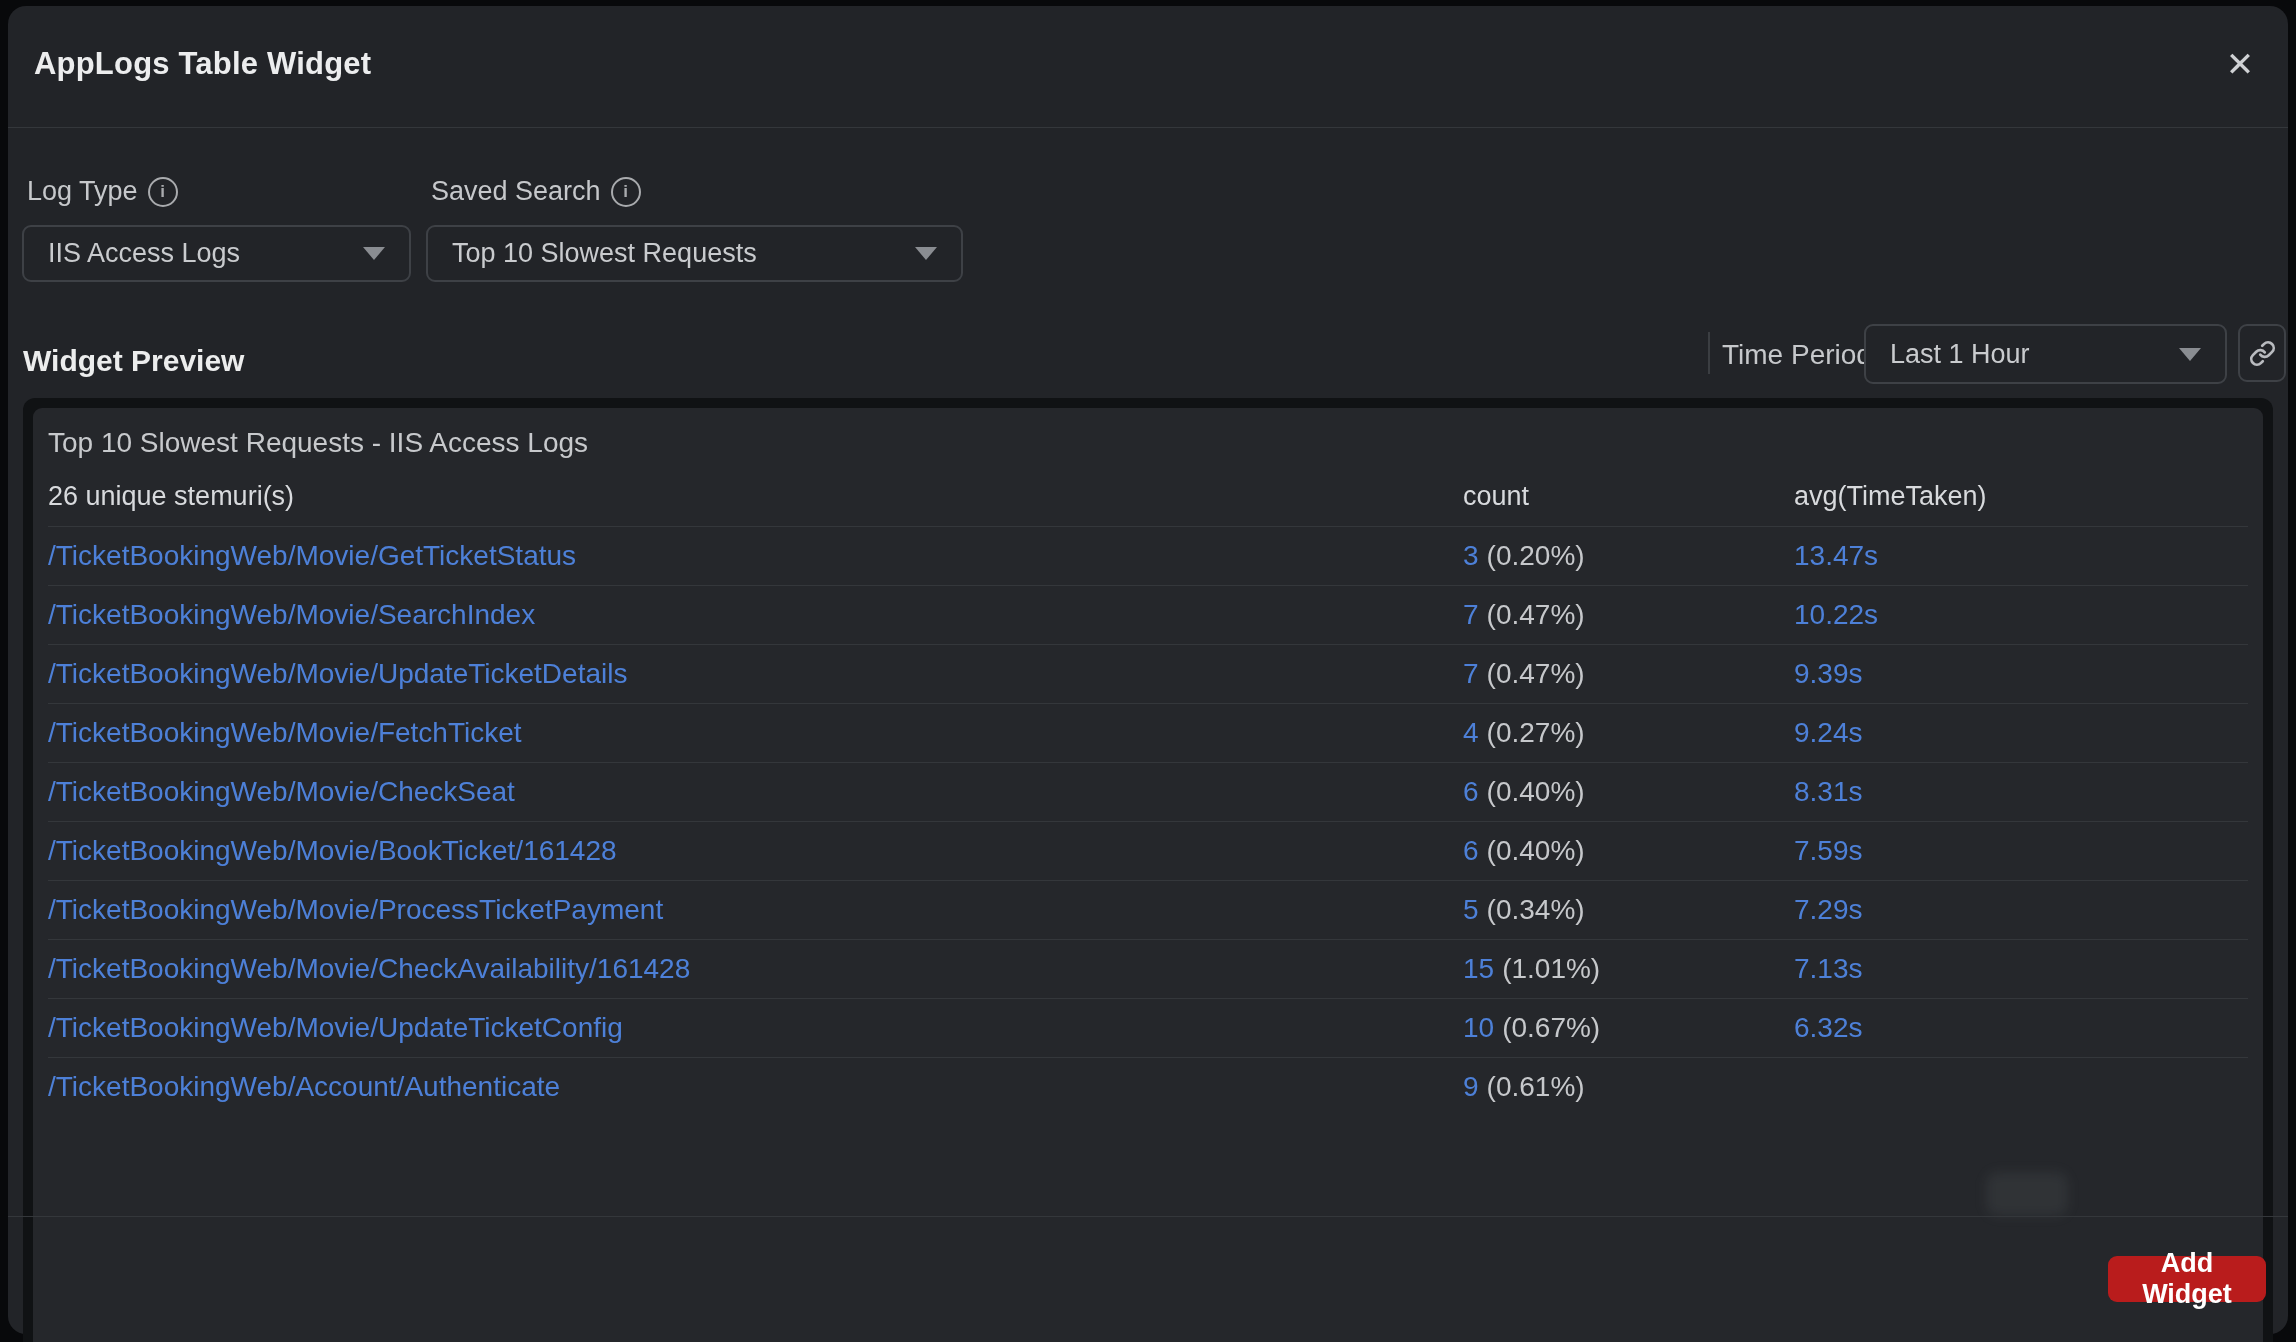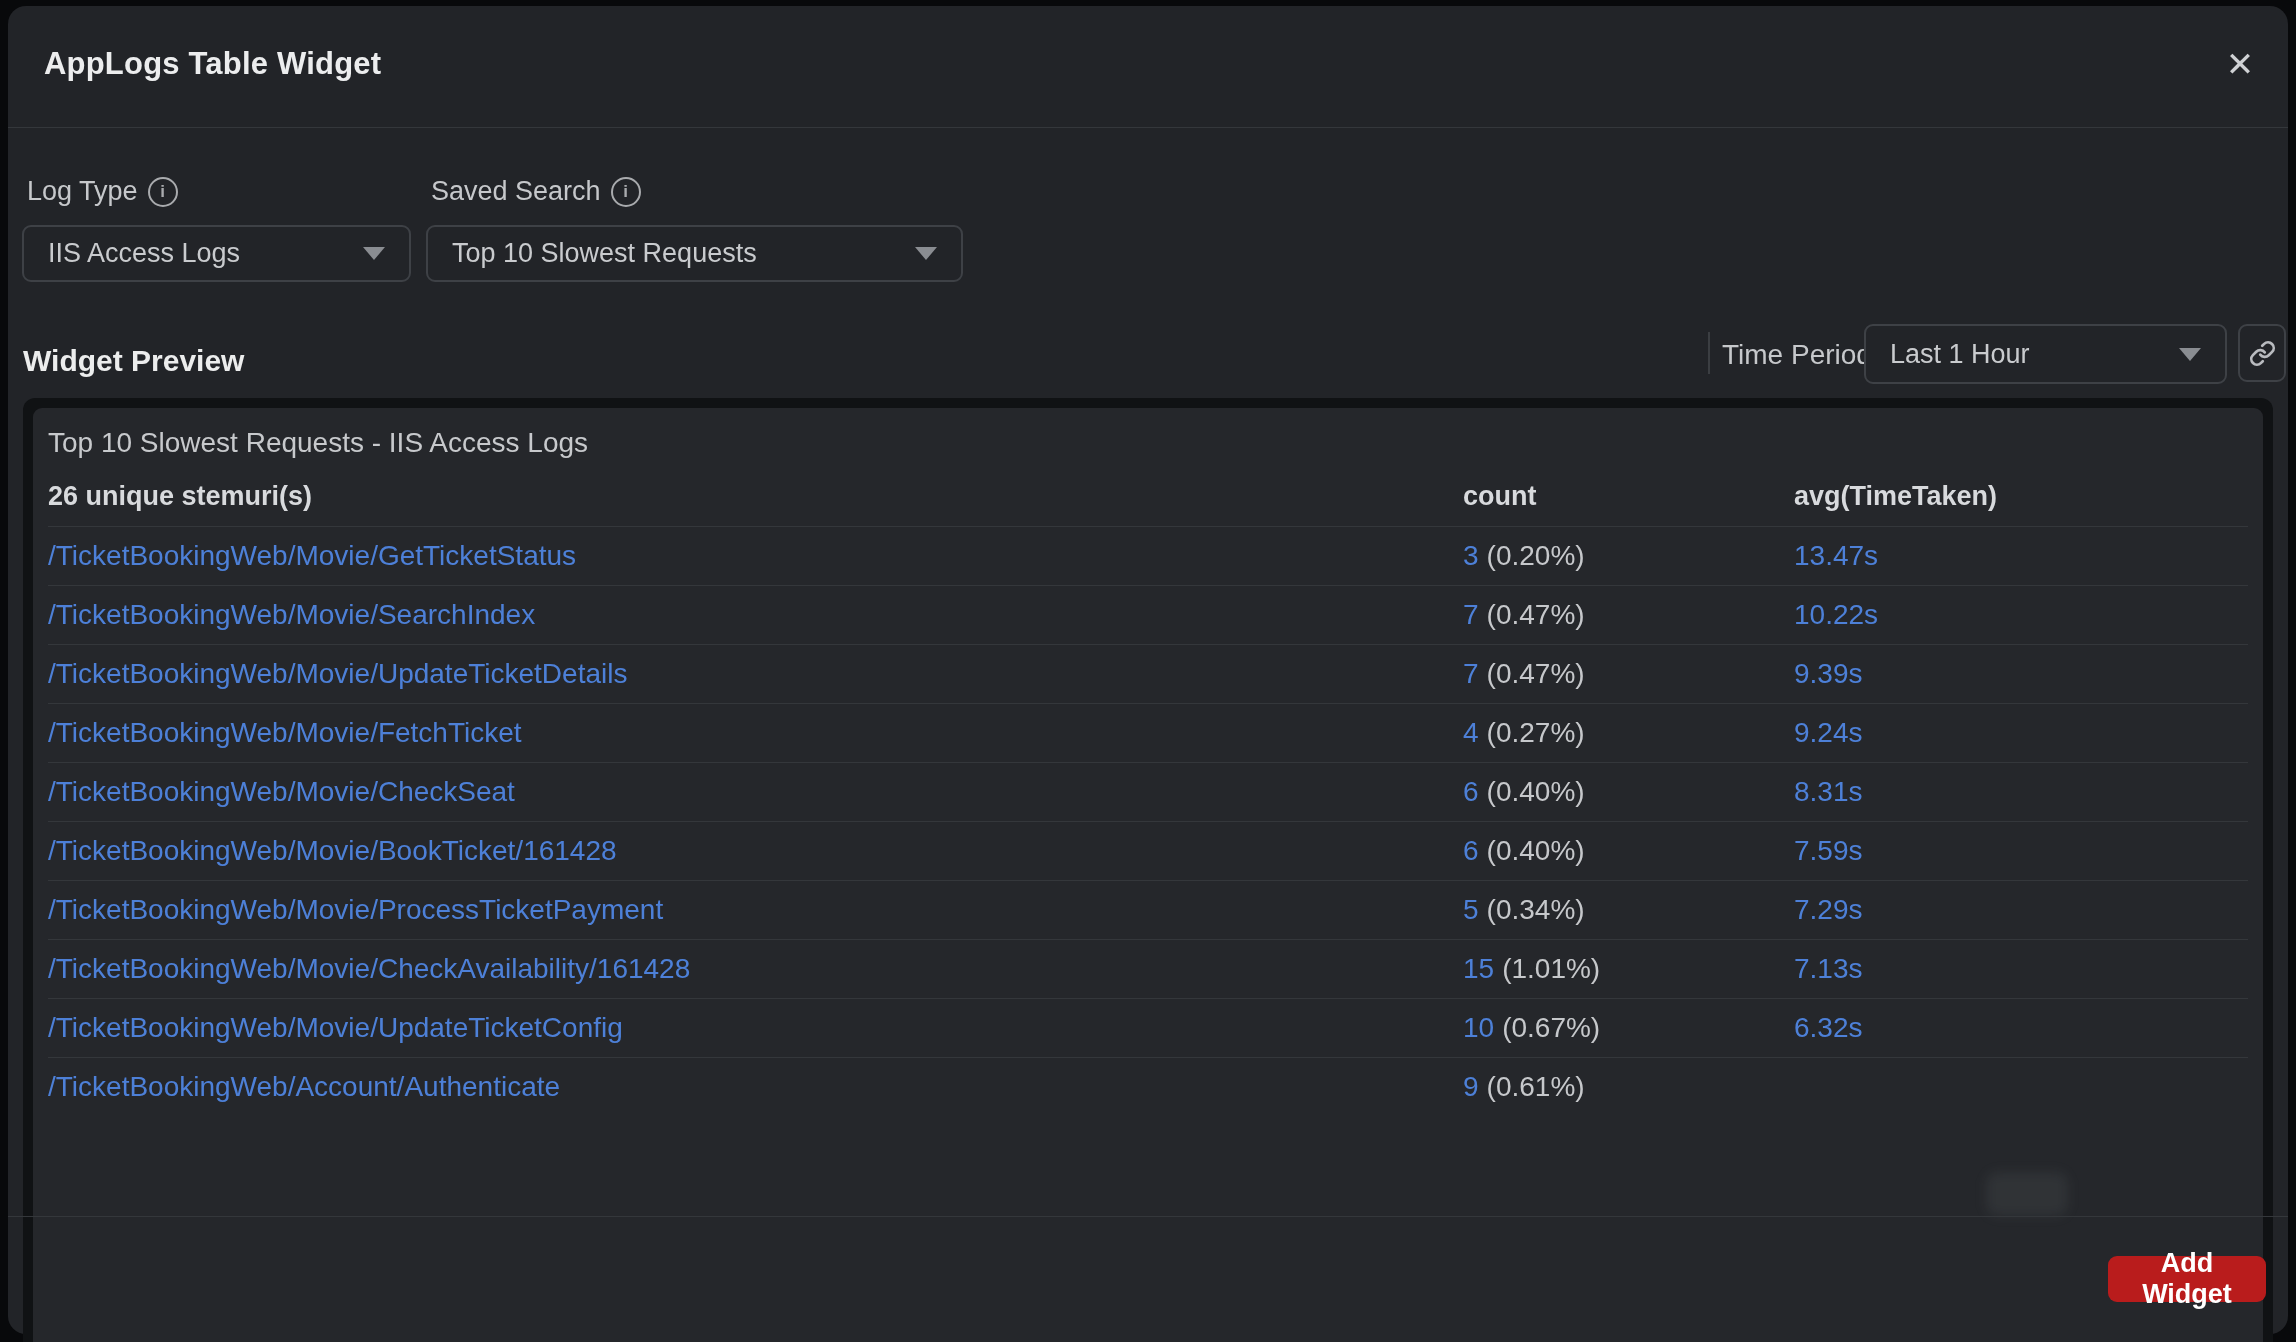--- a/index.html
+++ b/index.html
@@ -9,21 +9,21 @@
     font-family:"Liberation Sans", sans-serif;
     -webkit-font-smoothing:antialiased;
   }
   .dialog{
     position:absolute;left:8px;top:6px;width:2280px;height:1328px;
     background:#222428;border-radius:18px;
   }
   
   .dlg-header{position:absolute;left:0;top:0;width:100%;height:121px;}
   .dlg-title{
-    position:absolute;left:36px;top:40px;font-size:31px;font-weight:600;
+    position:absolute;left:26px;top:40px;font-size:31px;font-weight:600;
     color:#ecedee;letter-spacing:.2px;
   }
   .close-btn{
     position:absolute;right:26px;top:36px;width:44px;height:44px;
     display:flex;align-items:center;justify-content:center;cursor:pointer;
     color:#cfd1d4;font-size:34px;line-height:1;
   }
   .header-divider{
     position:absolute;left:0;top:121px;width:100%;height:1px;background:#34373b;
   }
@@ -73,21 +73,21 @@
   .preview-card{
     position:absolute;left:10px;top:10px;right:10px;bottom:10px;
     background:#25272b;border-radius:9px;padding:12px 15px 0;box-sizing:border-box;
     overflow:hidden;
   }
   .table-title{
     height:46px;line-height:46px;font-size:28px;color:#c7c9cc;white-space:nowrap;
   }
   .tbl-grid{display:grid;grid-template-columns:1415px 331px 1fr;align-items:center;}
   .tbl-header{height:60px;}
-  .tbl-header .col{font-size:27px;font-weight:700;color:#d8dadd;}
+  .tbl-header .col{font-size:27px;font-weight:400;color:#d8dadd;}
   .tbl-row{height:58px;border-top:1px solid #34373b;}
   .cell-link{font-size:28px;color:#4d80d8;cursor:pointer;white-space:nowrap;}
   .cell-count{font-size:28px;white-space:nowrap;}
   .cell-count .num{color:#4d80d8;cursor:pointer;}
   .cell-count .pct{color:#c6c8cb;margin-left:8px;text-align:center;}
   .cell-avg{font-size:28px;color:#4d80d8;cursor:pointer;white-space:nowrap;}
   
   .smudge{
     position:absolute;left:1978px;top:1166px;width:82px;height:44px;border-radius:12px;
     background:rgba(150,154,160,0.10);filter:blur(6px);

